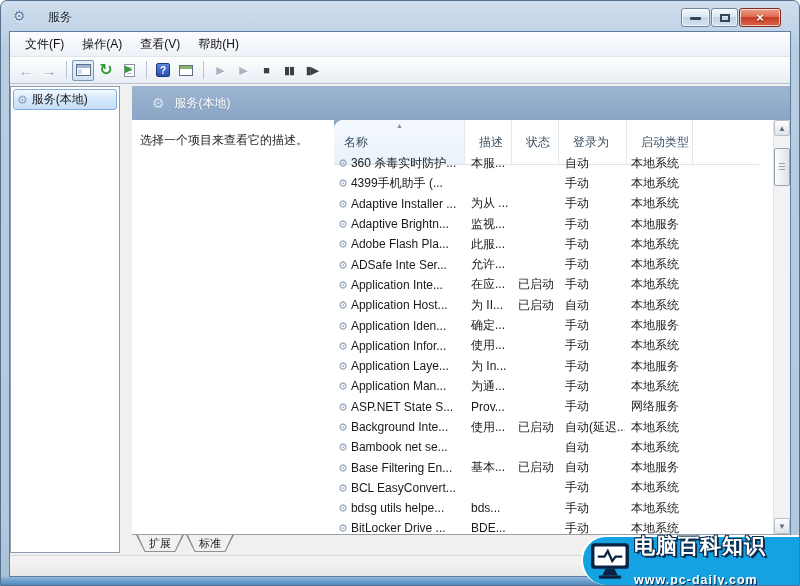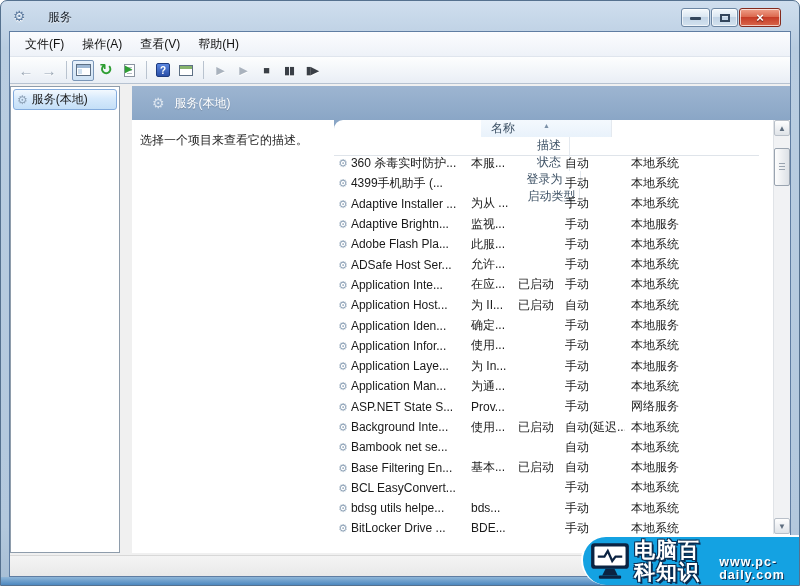--- a/index.html
+++ b/index.html
@@ -59,21 +59,21 @@
   .gear { color:#8fa3b8; font-size:12px; line-height:12px; margin-right:4px; }
   .pane { position:absolute; left:122px; top:2px; right:0; bottom:23px; background:#fff; }
   .band { height:34px; background:linear-gradient(180deg,#9db5d1,#8aa6c6); display:flex; align-items:center; }
   .band .gear { color:#e8eef5; opacity:.85; font-size:14px; margin:0 10px 0 20px; }
   .band-title { color:#fff; text-shadow:0 1px 1px #00000033; }
   .pane-body { position:absolute; left:0; right:0; top:34px; bottom:19px; background:#fff; }
   .descpane { position:absolute; left:0; top:0; width:202px; bottom:0; background:#fff; padding:12px 8px; color:#1e1e1e; }
   .corner-bg { position:absolute; left:202px; top:0; width:16px; height:16px; background:#8aa6c6; }
   .listwrap { position:absolute; left:202px; right:0; top:0; bottom:0; background:#fff;
               border-top-left-radius:9px; overflow:hidden; }
-  .lheader { display:flex; height:36px; align-items:center; border-bottom:1px solid #dfe4ea; margin-right:31px;flex-direction:column; }
+  .lheader { display:flex; height:45px; align-items:center; border-bottom:1px solid #dfe4ea; margin-right:31px; }
   .hcell { height:100%; display:flex; align-items:center; border-right:1px solid #e4e9ef; color:#3c5064; position:relative; padding-left:14px; }
   .hcell.c-name { padding-left:10px; background:linear-gradient(180deg,#f4f9fe,#e9f2fb); }
   .sort-caret { position:absolute; left:62px; top:2px; font-size:7px; color:#7c91a8; }
   .c-name { width:131px; } .c-desc { width:47px; } .c-status { width:47px; }
   .c-type { width:66px; } .c-logon { width:68px; } .c-extra { flex:1; border-right:none; }
   .rows { position:absolute; left:0; right:17px; top:33px; bottom:0; overflow:hidden; }
   .lrow { height:20.3px; display:flex; align-items:center; white-space:nowrap; }
   .lrow .cell { overflow:hidden; padding-left:6px; }
   .lrow .c-name { display:flex; align-items:center; padding-left:4px; }
   .lrow .gear { font-size:11px; margin-right:3px; flex:0 0 auto; }
@@ -99,21 +99,21 @@
 
   .statusbar { position:absolute; left:0; right:0; bottom:0; height:21px; background:linear-gradient(180deg,#f4f4f4,#e9e9e9); border-top:1px solid #d8d8d8; }
   .bottom-edge { position:absolute; left:0; right:0; bottom:0; height:8px;
                  background:linear-gradient(180deg,#8fb6d8,#4d88c0); }
 
   
   .wm { position:absolute; right:0; bottom:0; height:50px; width:218px; z-index:50;
         background:#14a2e2; border-radius:25px 0 0 25px; border:2px solid #ffffff; border-right:none; border-bottom:none;
         display:flex; align-items:center; }
   .wm-ico { width:40px; height:38px; margin-left:7px; flex:0 0 auto; }
-  .wm-text { display:flex; flex-direction:row; margin-left:4px; line-height:1.05; }
+  .wm-text { display:flex; flex-direction:column; margin-left:4px; line-height:1.05; }
   .wm-line1 { color:#fff; font-size:21px; font-weight:bold; letter-spacing:1px;
         text-shadow:-1px -1px 0 #0a2d52,1px -1px 0 #0a2d52,-1px 1px 0 #0a2d52,1px 1px 0 #0a2d52,2px 2px 0 #0a2d52; }
   .wm-line2 { color:#fff; font-size:12.5px; font-weight:bold; letter-spacing:1px; margin-top:17px; text-shadow:1px 1px 0 #0a2d52; }
 </style>
 </head>
 <body>
 
 <div class="win">
 
   <div class="titlebar">
@@ -277,21 +277,21 @@
     <div class="cell c-desc">此服...</div>
     <div class="cell c-status"></div>
     <div class="cell c-type">手动</div>
     <div class="cell c-logon">本地系统</div>
     <div class="cell c-extra"></div>
   </div>
 
   <div class="lrow">
     <div class="cell c-name">
       <span class="gear">⚙</span>
-      <span class="txt">ADSafe Host Ser...</span>
+      <span class="txt">ADSafe Inte Ser...</span>
     </div>
     <div class="cell c-desc">允许...</div>
     <div class="cell c-status"></div>
     <div class="cell c-type">手动</div>
     <div class="cell c-logon">本地系统</div>
     <div class="cell c-extra"></div>
   </div>
 
   <div class="lrow">
     <div class="cell c-name">
@@ -451,20 +451,28 @@
 </div>
 
             <div class="vscroll">
               <div class="sbtn up">▲</div>
               <div class="sthumb"></div>
               <div class="sbtn down">▼</div>
             </div>
           </div>
         </div>
 
+        <div class="tabsrow">
+          <div class="tab">
+              <div class="inner">扩展</div>
+            </div>
+          <div class="tab">
+              <div class="inner">标准</div>
+            </div>
+        </div>
       </div>
 
       <div class="statusbar"></div>
     </div>
   </div>
 
   <div class="bottom-edge"></div>
 
   <div class="wm">
     <svg class="wm-ico" viewBox="0 0 36 34">

